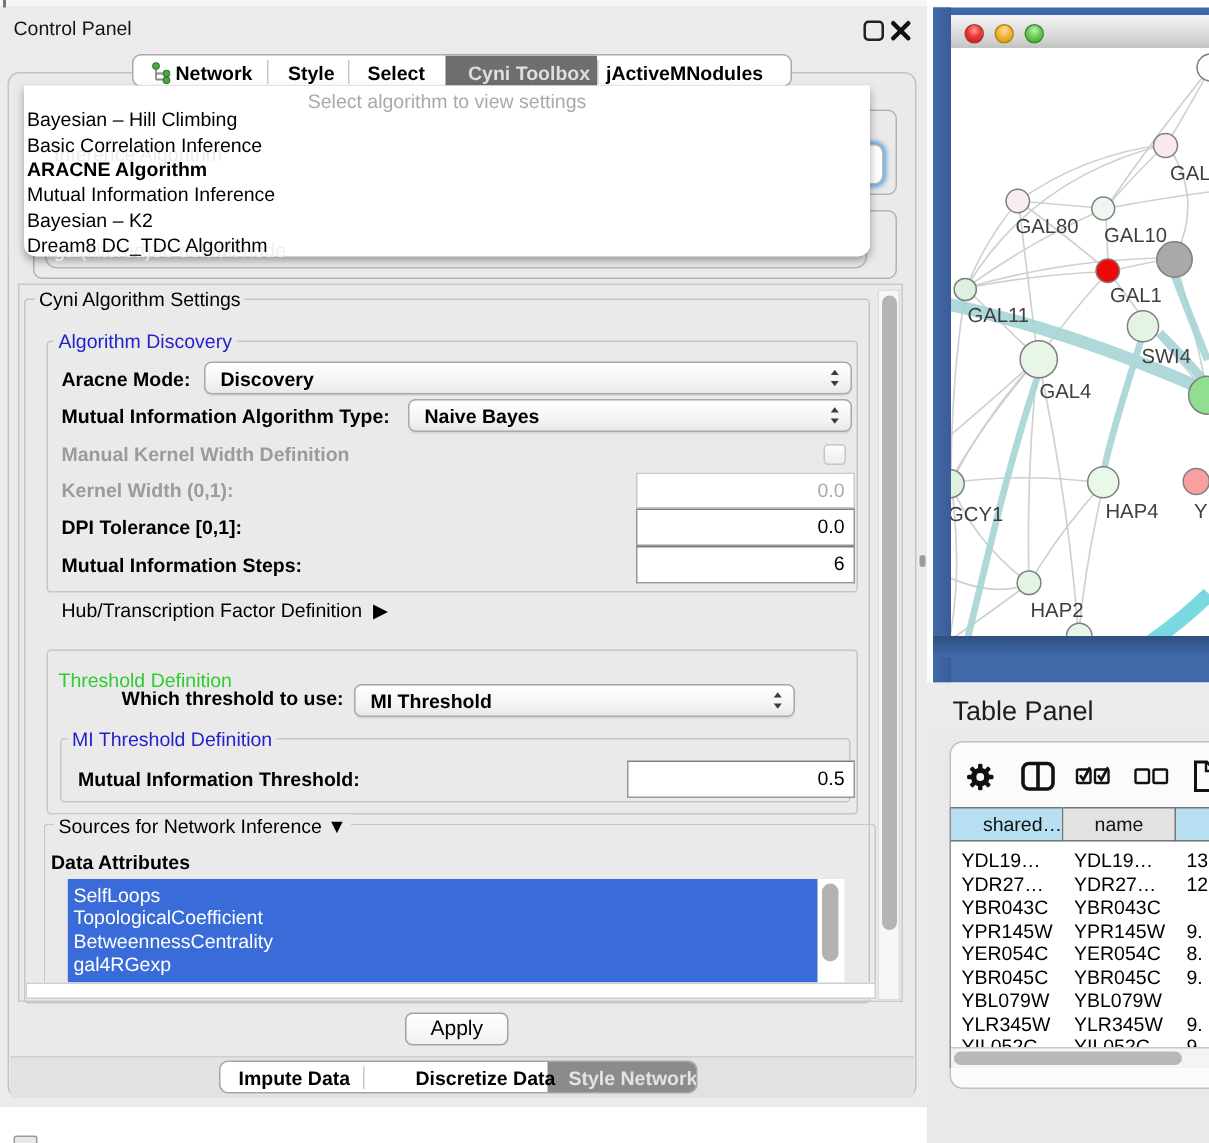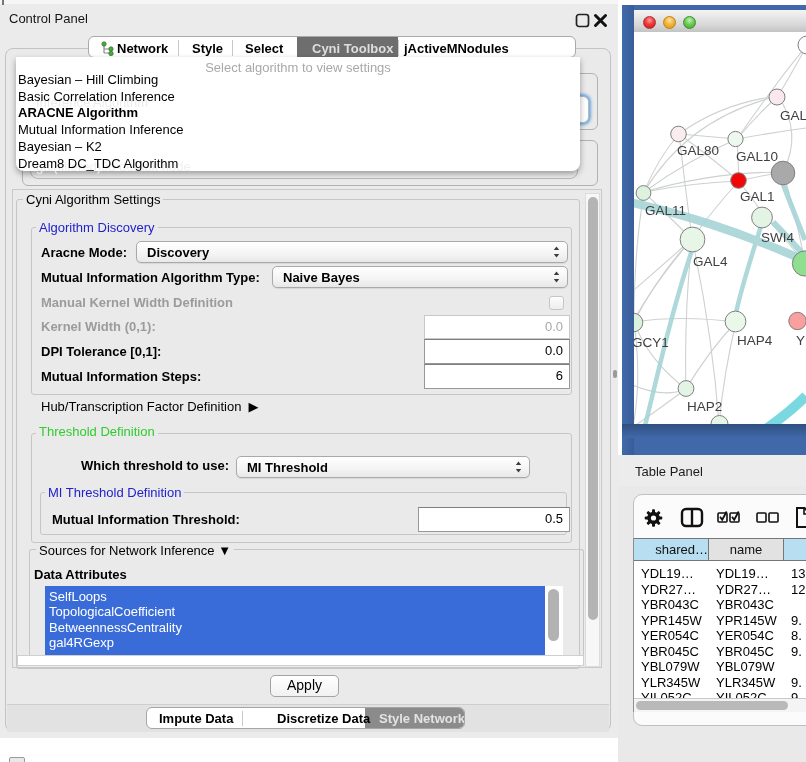--- a/index.html
+++ b/index.html
@@ -103,21 +103,21 @@
     <text x="632" y="347">GCY1</text>
     <text x="737" y="345">HAP4</text>
     <text x="796" y="345">Y</text>
     <text x="687" y="411">HAP2</text>
   </g>
 </svg>
 </div>
 <div class="abs" style="left:622px;top:424px;width:184px;height:14px;background:linear-gradient(#2f4f80,#4169a9);"></div>
 
 <div class="abs" style="left:618px;top:455px;width:188px;height:31px;background:#ececec;"></div>
-<div class="abs" style="left:635px;top:464px;font-size:13px;color:#1c1c1c;">Table Panel</div>
+<div class="abs" style="left:635px;top:464px;font-size:18px;color:#1c1c1c;">Table Panel</div>
 <div class="abs" style="left:618px;top:486px;width:188px;height:276px;background:#e9e9e9;"></div>
 <div class="abs" style="left:633px;top:494px;width:180px;height:230px;background:#fbfbfb;border:1px solid #bfbfbf;border-radius:9px;"></div>
 
 <svg class="abs" style="left:640px;top:504px;" width="166" height="28" viewBox="0 0 166 28">
   <g id="gear">
     <circle cx="13.5" cy="14" r="6.2" fill="#111"></circle>
     <g fill="#111">
       <rect x="12" y="5.2" width="3" height="17.6" rx="1"></rect>
       <rect x="12" y="5.2" width="3" height="17.6" rx="1" transform="rotate(45 13.5 14)"></rect>
       <rect x="12" y="5.2" width="3" height="17.6" rx="1" transform="rotate(90 13.5 14)"></rect>
@@ -203,21 +203,21 @@
   <div class="abs" style="left:2px;top:0;width:2px;height:5px;background:#777;"></div>
   <div class="abs" style="left:9px;top:11px;font-size:13px;color:#151515;">Control Panel</div>
   <svg class="abs" style="left:575px;top:13px;" width="34" height="15" viewBox="0 0 34 15">
     <rect x="1.5" y="1.5" width="12" height="12" rx="2.5" fill="none" stroke="#222" stroke-width="1.7"></rect>
     <path d="M20.5 2.5 L30.5 12.5 M30.5 2.5 L20.5 12.5" stroke="#111" stroke-width="3" stroke-linecap="round"></path>
   </svg>
 
   <div class="abs" style="left:5px;top:48px;width:606px;height:684px;border:1px solid #c3c3c3;border-radius:8px;background:#eaeaea;box-sizing:border-box;"></div>
   <div class="abs" style="left:7px;top:704px;width:602px;height:27px;background:#e2e2e2;border-top:1px solid #cecece;"></div>
 
-  <div class="abs" style="left:88px;top:36px;width:488px;height:22px;background:#fff;border:1px solid #a9a9a9;border-radius:6px;box-sizing:border-box;overflow:hidden;">
+  <div class="abs" style="left:88px;top:36px;width:440px;height:22px;background:#fff;border:1px solid #a9a9a9;border-radius:6px;box-sizing:border-box;overflow:hidden;">
     <div class="abs" style="left:208px;top:0;width:101px;height:22px;background:#6e6e6e;"></div>
     <div class="abs" style="left:89px;top:3px;width:1px;height:16px;background:#c9c9c9;"></div>
     <div class="abs" style="left:143px;top:3px;width:1px;height:16px;background:#c9c9c9;"></div>
     <div class="abs" style="left:309px;top:3px;width:1px;height:16px;background:#c9c9c9;"></div>
     <div class="abs lbl" style="left:28px;top:4px;">Network</div>
     <div class="abs lbl" style="left:103px;top:4px;">Style</div>
     <div class="abs lbl" style="left:156px;top:4px;">Select</div>
     <div class="abs lbl" style="left:223px;top:4px;color:#dedede;">Cyni Toolbox</div>
     <div class="abs lbl" style="left:315px;top:4px;">jActiveMNodules</div>
     <svg class="abs" style="left:12px;top:4px;" width="14" height="15" viewBox="0 0 14 15">
@@ -261,21 +261,21 @@
   <div class="abs lbl dis" style="left:41px;top:319px;">Kernel Width (0,1):</div>
   <div class="field" style="left:424px;top:315px;width:138px;height:22px;border-color:#c9c9c9;color:#a9a9a9;">0.0</div>
   <div class="abs lbl" style="left:41px;top:344px;">DPI Tolerance [0,1]:</div>
   <div class="field" style="left:424px;top:339px;width:138px;height:23px;">0.0</div>
   <div class="abs lbl" style="left:41px;top:369px;">Mutual Information Steps:</div>
   <div class="field" style="left:424px;top:364px;width:138px;height:23px;">6</div>
 
   <div class="abs" style="left:41px;top:399px;font-size:13px;color:#000;">Hub/Transcription Factor Definition&nbsp;&nbsp;<span style="font-size:13px;">▶</span></div>
 
   <div class="gbox" style="left:31px;top:433px;width:539px;height:108px;"></div>
-  <div class="gtitle" style="left:36px;top:424px;color:#2ecc2e;">Threshold Definition</div>
+  <div class="gtitle" style="left:36px;top:446px;color:#2ecc2e;">Threshold Definition</div>
 
   <div class="abs lbl" style="left:81px;top:458px;">Which threshold to use:</div>
   <div class="combo" style="left:236px;top:456px;width:292px;height:20px;">
     <span class="ct">MI Threshold</span>
     <svg class="steppers" viewBox="0 0 7 12">
         <path d="M3.5 0.5 L6.2 4 H0.8 z" fill="#3c3c3c"></path>
         <path d="M3.5 11.5 L0.8 8 H6.2 z" fill="#3c3c3c"></path>
       </svg>
   </div>
 

